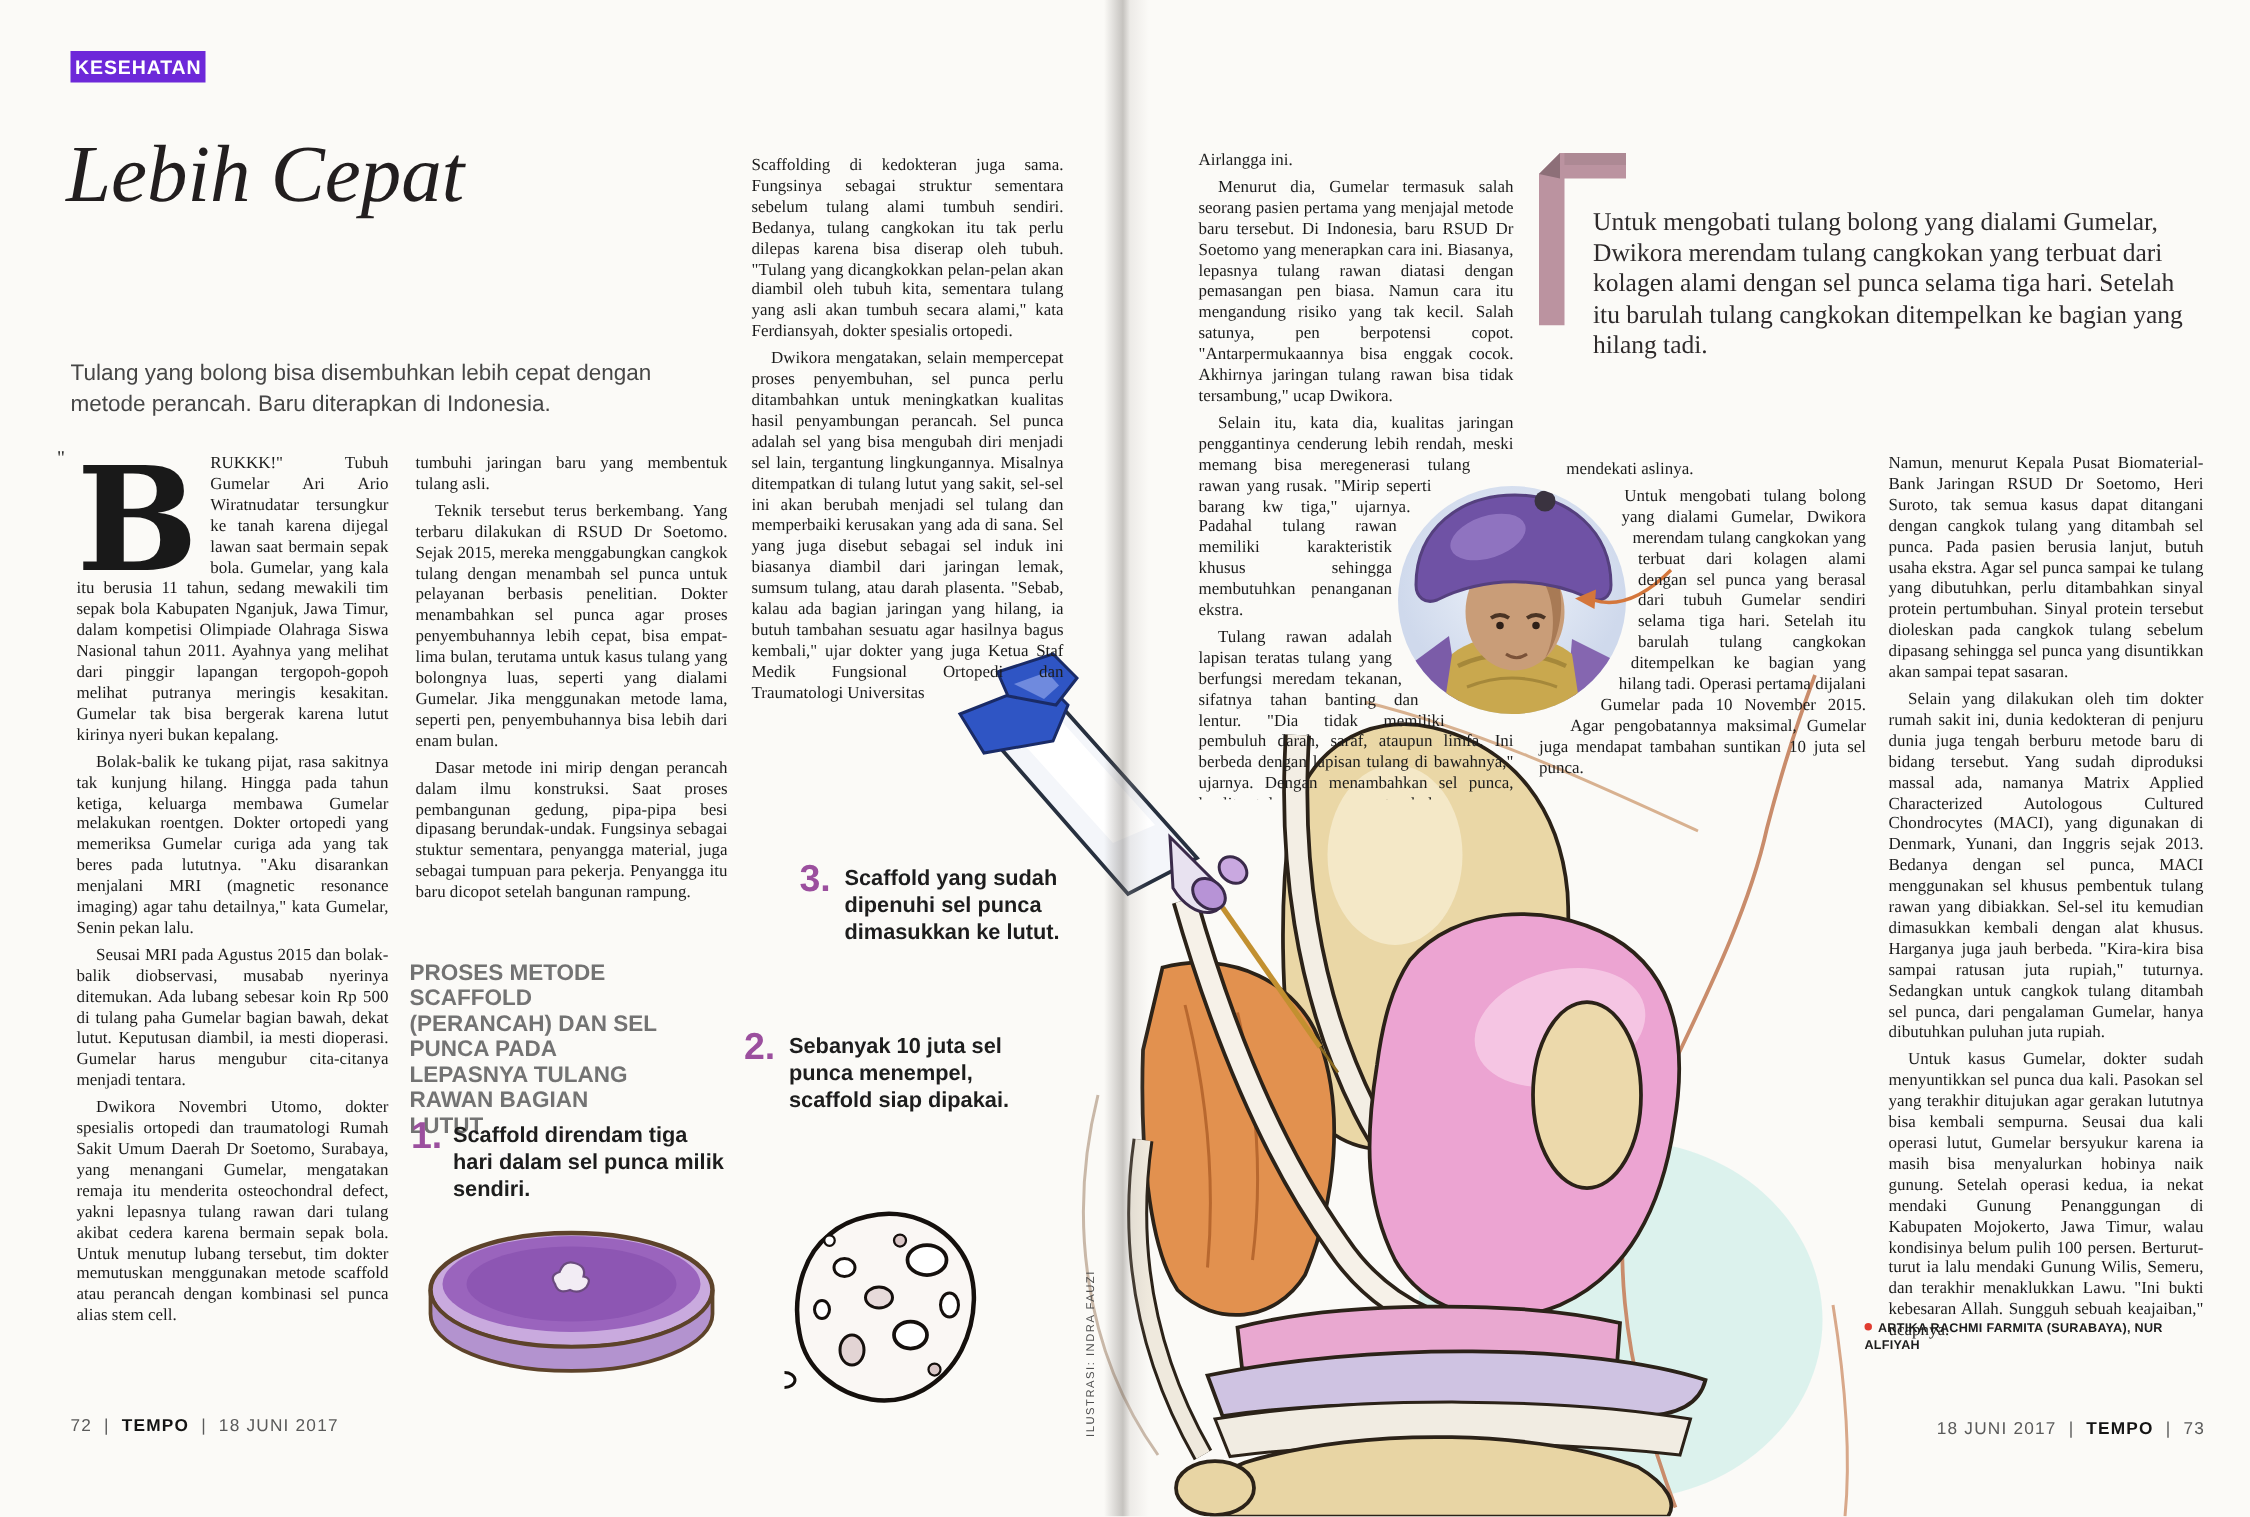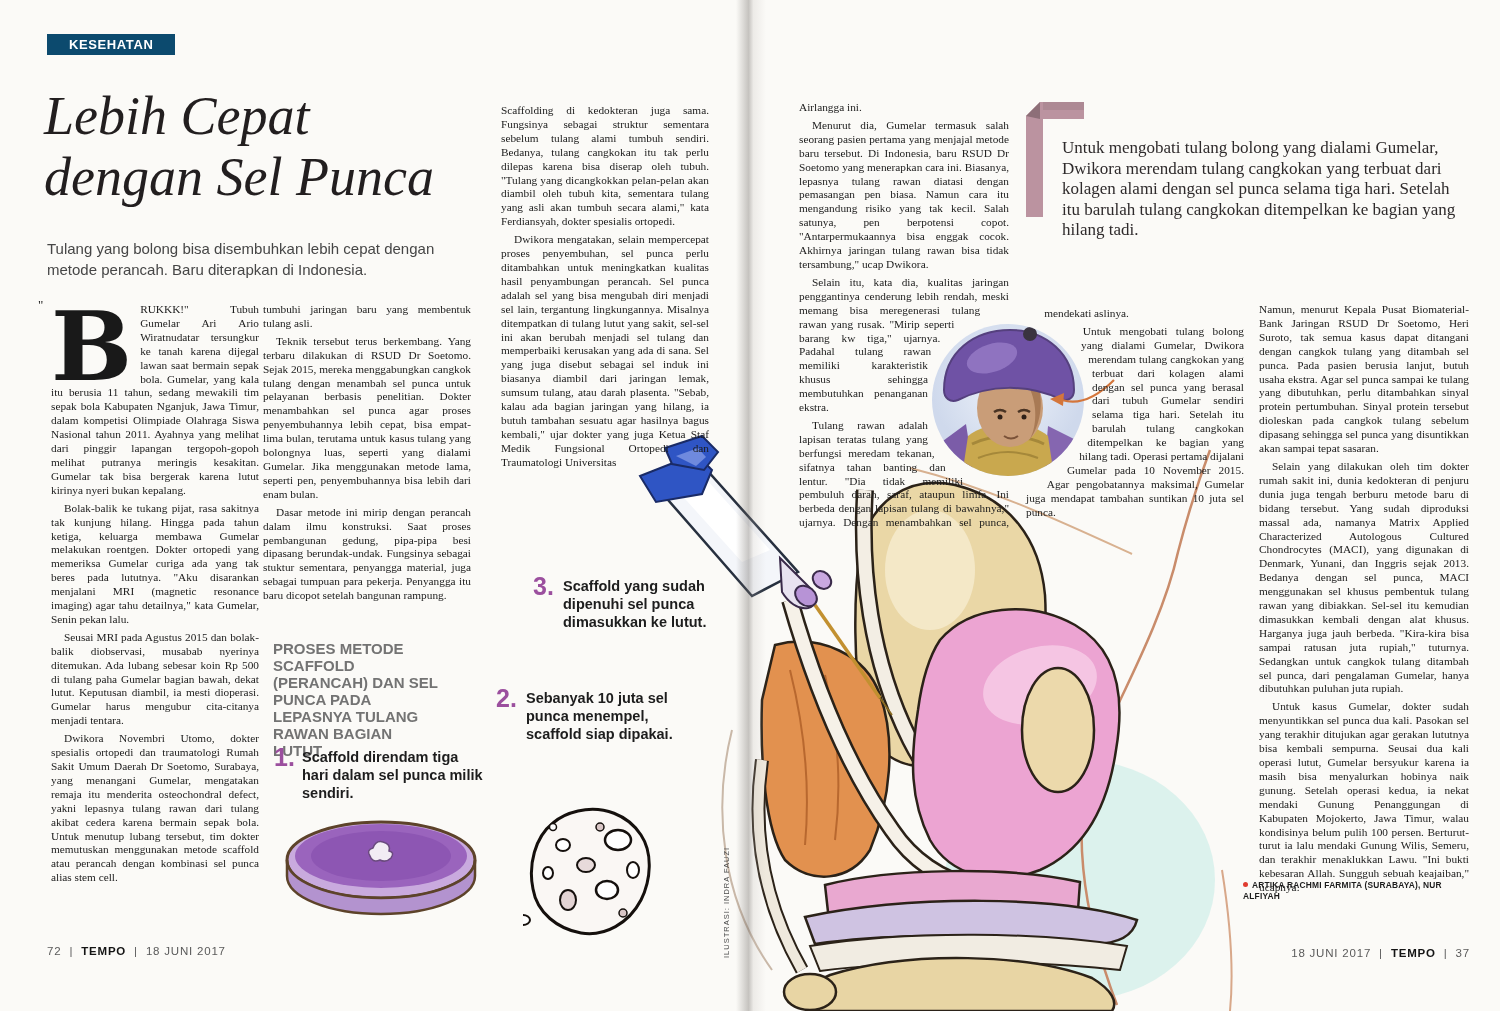--- a/index.html
+++ b/index.html
@@ -1,21 +1,21 @@
 <!DOCTYPE html>
 <html><head>
 <meta charset="utf-8">
 <style>
   html,body{margin:0;padding:0;}
   body{width:1500px;height:1011px;position:relative;background:#fbfaf7;
        font-family:"Liberation Serif",serif;overflow:hidden;color:#1c1c1c;}
   .abs{position:absolute;}
   
-  .kicker{left:47px;top:34px;background:#0c4a6e;color:#fff;
-          font:bold 13px/21px "Liberation Sans",sans-serif;padding:0 22px;letter-spacing:.6px;z-index:9;}
+  .kicker{left:47px;top:34px;background:#6d28d9;color:#fff;
+          font:bold 13px/21px "Liberation Sans",sans-serif;padding:0 3px;letter-spacing:.6px;z-index:9;}
   
   .title{left:44px;top:86px;width:480px;font-style:italic;font-size:54px;line-height:61px;
          color:#221e1f;z-index:9;}
   .standfirst{left:47px;top:238px;width:395px;font:15px/21px "Liberation Sans",sans-serif;color:#464646;z-index:9;}
   
   .col{position:absolute;width:216px;font-size:11.3px;line-height:13.9px;text-align:justify;
        color:#1b1b1b;overflow:hidden;z-index:8;}
   .col p{margin:4px;text-indent:13px;}
   .col p.first{text-indent:0;}
   .dropcap{float:left;font:bold 96px/76px "DejaVu Serif",serif;color:#191919;padding:6px 8px 0 0;}
@@ -48,35 +48,34 @@
   svg{display:block;}
   .z1{z-index:1;} .z2{z-index:2;}
 </style>
 </head>
 <body>
 
 <div class="abs kicker">KESEHATAN</div>
 
 <div class="abs title">
   <div>Lebih Cepat</div>
-  <div>dengan Sel Punca</div>
 </div>
 
 <div class="abs standfirst">Tulang yang bolong bisa disembuhkan lebih cepat dengan metode perancah. Baru diterapkan di Indonesia.</div>
 
 <span class="abs openquote">"</span>
 
 <div class="col" style="left:47px;top:299px;height:660px;">
   <p class="first"><span class="dropcap">B</span><span>RUKKK!" Tubuh Gumelar Ari Ario Wiratnudatar tersungkur ke tanah karena dijegal lawan saat bermain sepak bola. Gumelar, yang kala itu berusia 11 tahun, sedang mewakili tim sepak bola Kabupaten Nganjuk, Jawa Timur, dalam kompetisi Olimpiade Olahraga Siswa Nasional tahun 2011. Ayahnya yang melihat dari pinggir lapangan tergopoh-gopoh melihat putranya meringis kesakitan. Gumelar tak bisa bergerak karena lutut kirinya nyeri bukan kepalang.</span></p>
   <p>Bolak-balik ke tukang pijat, rasa sakitnya tak kunjung hilang. Hingga pada tahun ketiga, keluarga membawa Gumelar melakukan roentgen. Dokter ortopedi yang memeriksa Gumelar curiga ada yang tak beres pada lututnya. "Aku disarankan menjalani MRI (magnetic resonance imaging) agar tahu detailnya," kata Gumelar, Senin pekan lalu.</p>
   <p>Seusai MRI pada Agustus 2015 dan bolak-balik diobservasi, musabab nyerinya ditemukan. Ada lubang sebesar koin Rp 500 di tulang paha Gumelar bagian bawah, dekat lutut. Keputusan diambil, ia mesti dioperasi. Gumelar harus mengubur cita-citanya menjadi tentara.</p>
   <p>Dwikora Novembri Utomo, dokter spesialis ortopedi dan traumatologi Rumah Sakit Umum Daerah Dr Soetomo, Surabaya, yang menangani Gumelar, mengatakan remaja itu menderita osteochondral defect, yakni lepasnya tulang rawan dari tulang akibat cedera karena bermain sepak bola. Untuk menutup lubang tersebut, tim dokter memutuskan menggunakan metode scaffold atau perancah dengan kombinasi sel punca alias stem cell.</p>
 </div>
 
-<div class="col" style="left:259px;top:299px;height:345px;">
+<div class="col" style="left:273px;top:299px;height:345px;">
   <p class="first">tumbuhi jaringan baru yang membentuk tulang asli.</p>
   <p>Teknik tersebut terus berkembang. Yang terbaru dilakukan di RSUD Dr Soetomo. Sejak 2015, mereka menggabungkan cangkok tulang dengan menambah sel punca untuk pelayanan berbasis penelitian. Dokter menambahkan sel punca agar proses penyembuhannya lebih cepat, bisa empat-lima bulan, terutama untuk kasus tulang yang bolongnya luas, seperti yang dialami Gumelar. Jika menggunakan metode lama, seperti pen, penyembuhannya bisa lebih dari enam bulan.</p>
   <p>Dasar metode ini mirip dengan perancah dalam ilmu konstruksi. Saat proses pembangunan gedung, pipa-pipa besi dipasang berundak-undak. Fungsinya sebagai stuktur sementara, penyangga material, juga sebagai tumpuan para pekerja. Penyangga itu baru dicopot setelah bangunan rampung.</p>
 </div>
 
 <div class="abs ig-heading">PROSES METODE SCAFFOLD (PERANCAH) DAN SEL PUNCA PADA LEPASNYA TULANG RAWAN BAGIAN LUTUT</div>
 
 <span class="stepnum" style="left:274px;top:745px;">1.</span>
 <div class="steptext" style="left:302px;top:748px;width:185px;">Scaffold direndam tiga hari dalam sel punca milik sendiri.</div>
 
@@ -252,14 +251,14 @@
 
 <div class="abs byline">
   <span class="reddot"></span><span>ARTIKA RACHMI FARMITA (SURABAYA), NUR ALFIYAH</span>
 </div>
 
 <div class="abs footer footer-right">
   <span>18 JUNI 2017</span>&nbsp;
   <span>|</span>&nbsp;
   <b>TEMPO</b>&nbsp;
   <span>|</span>&nbsp;
-  <span>37</span>
+  <span>73</span>
 </div>
 
 </body></html>

